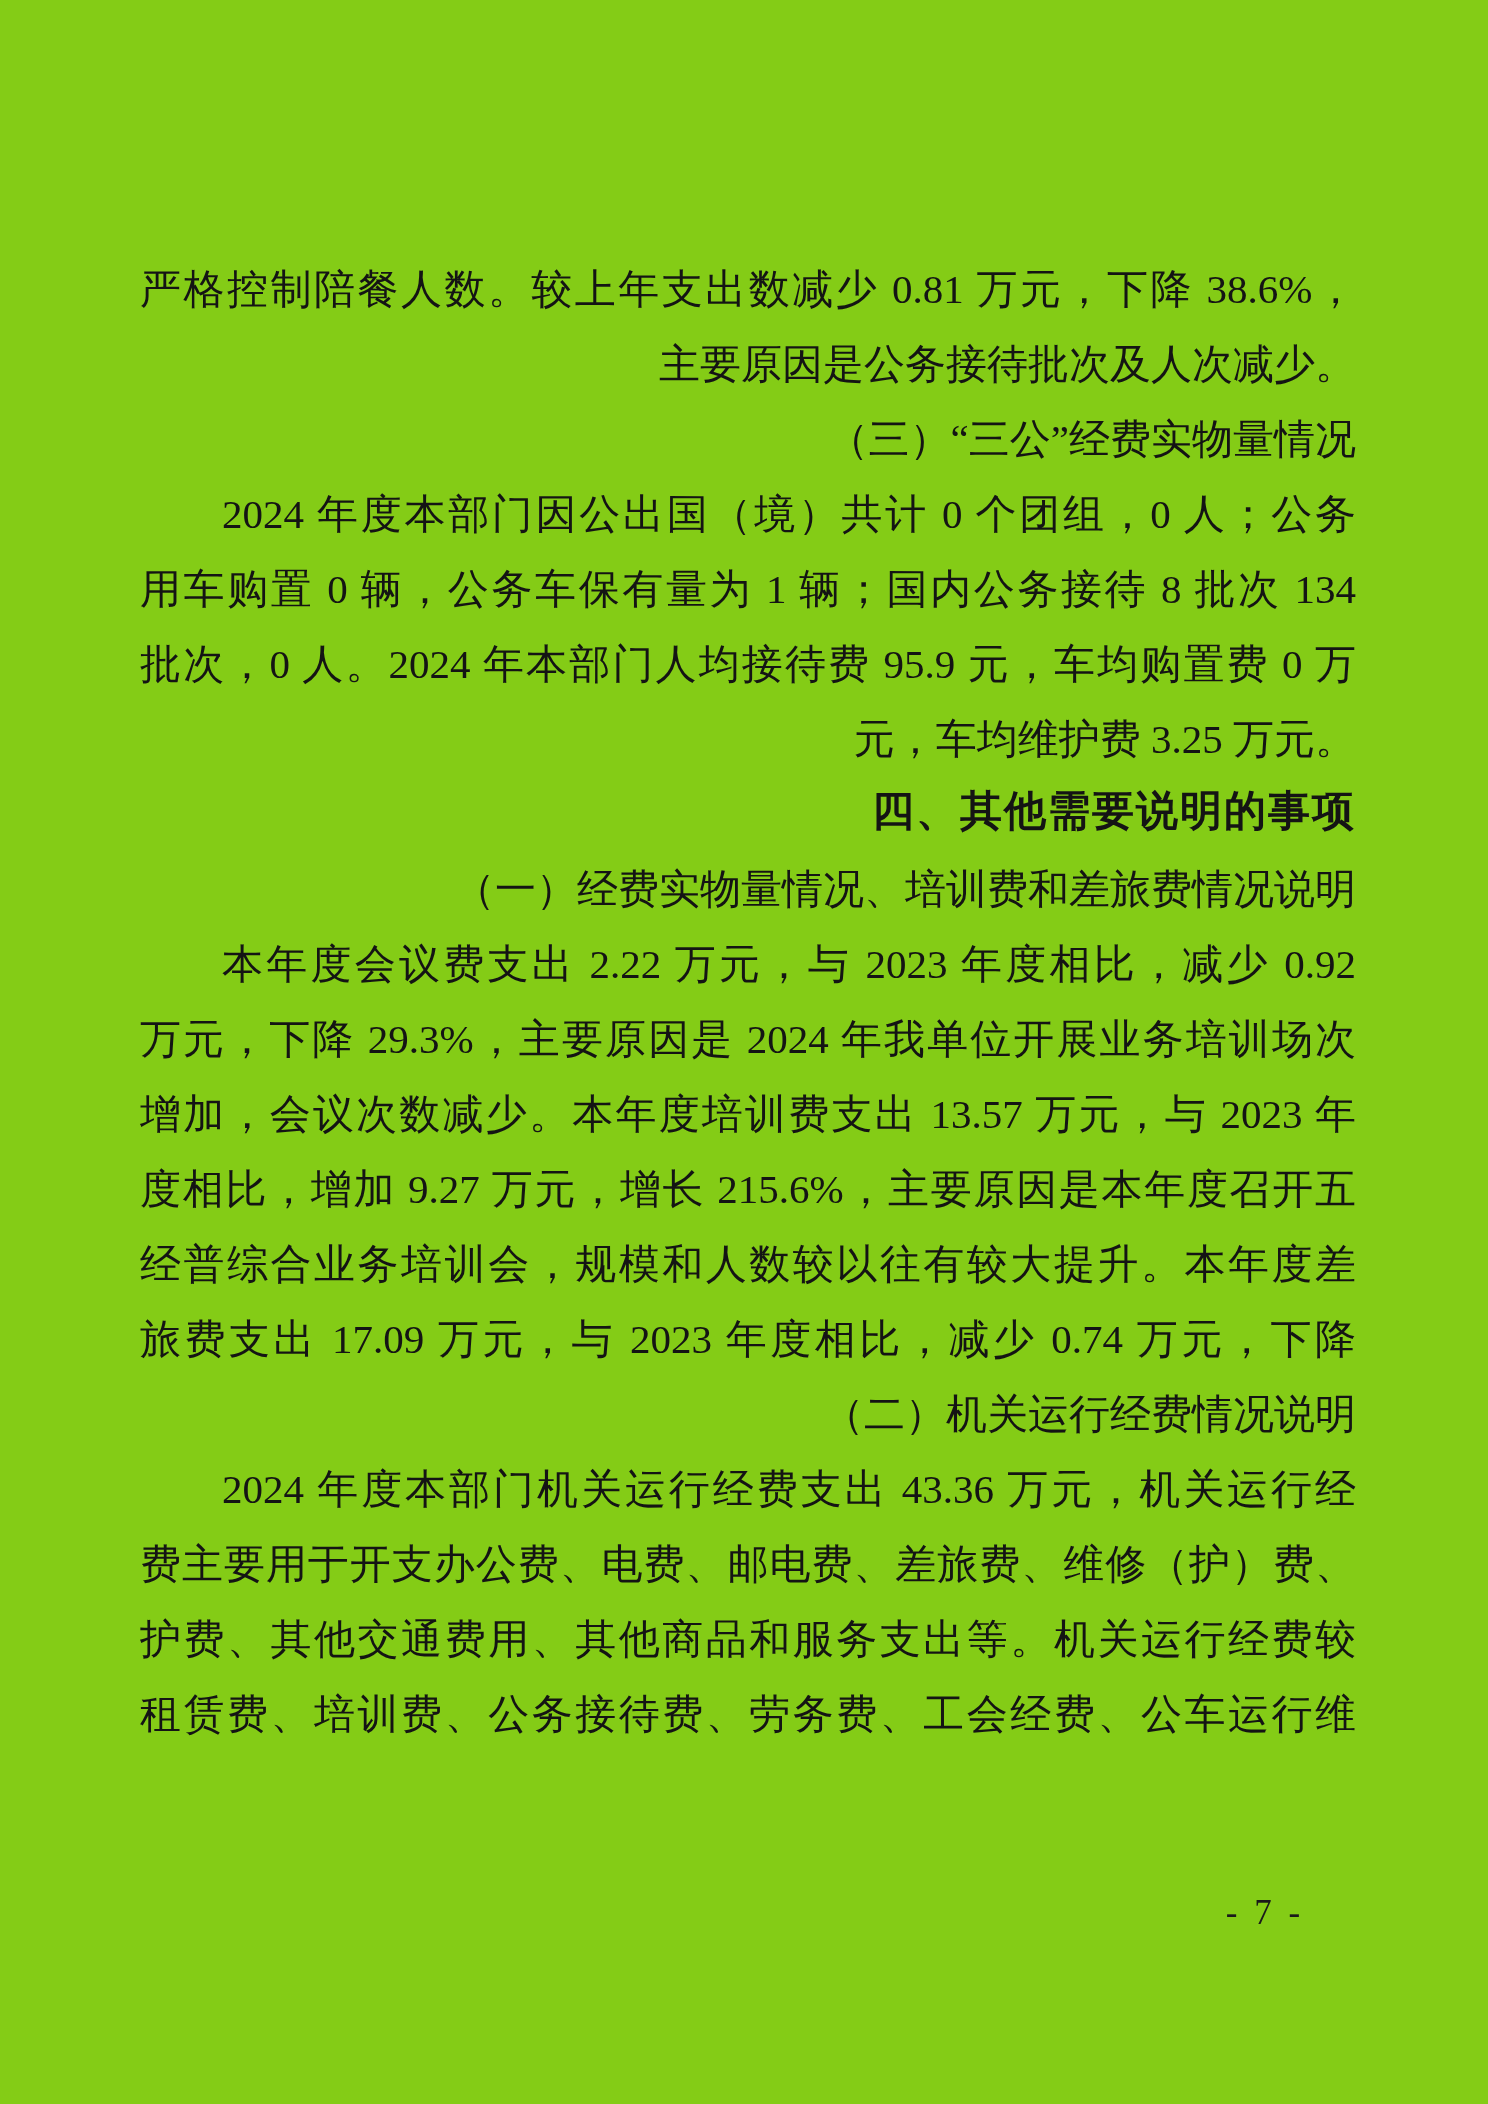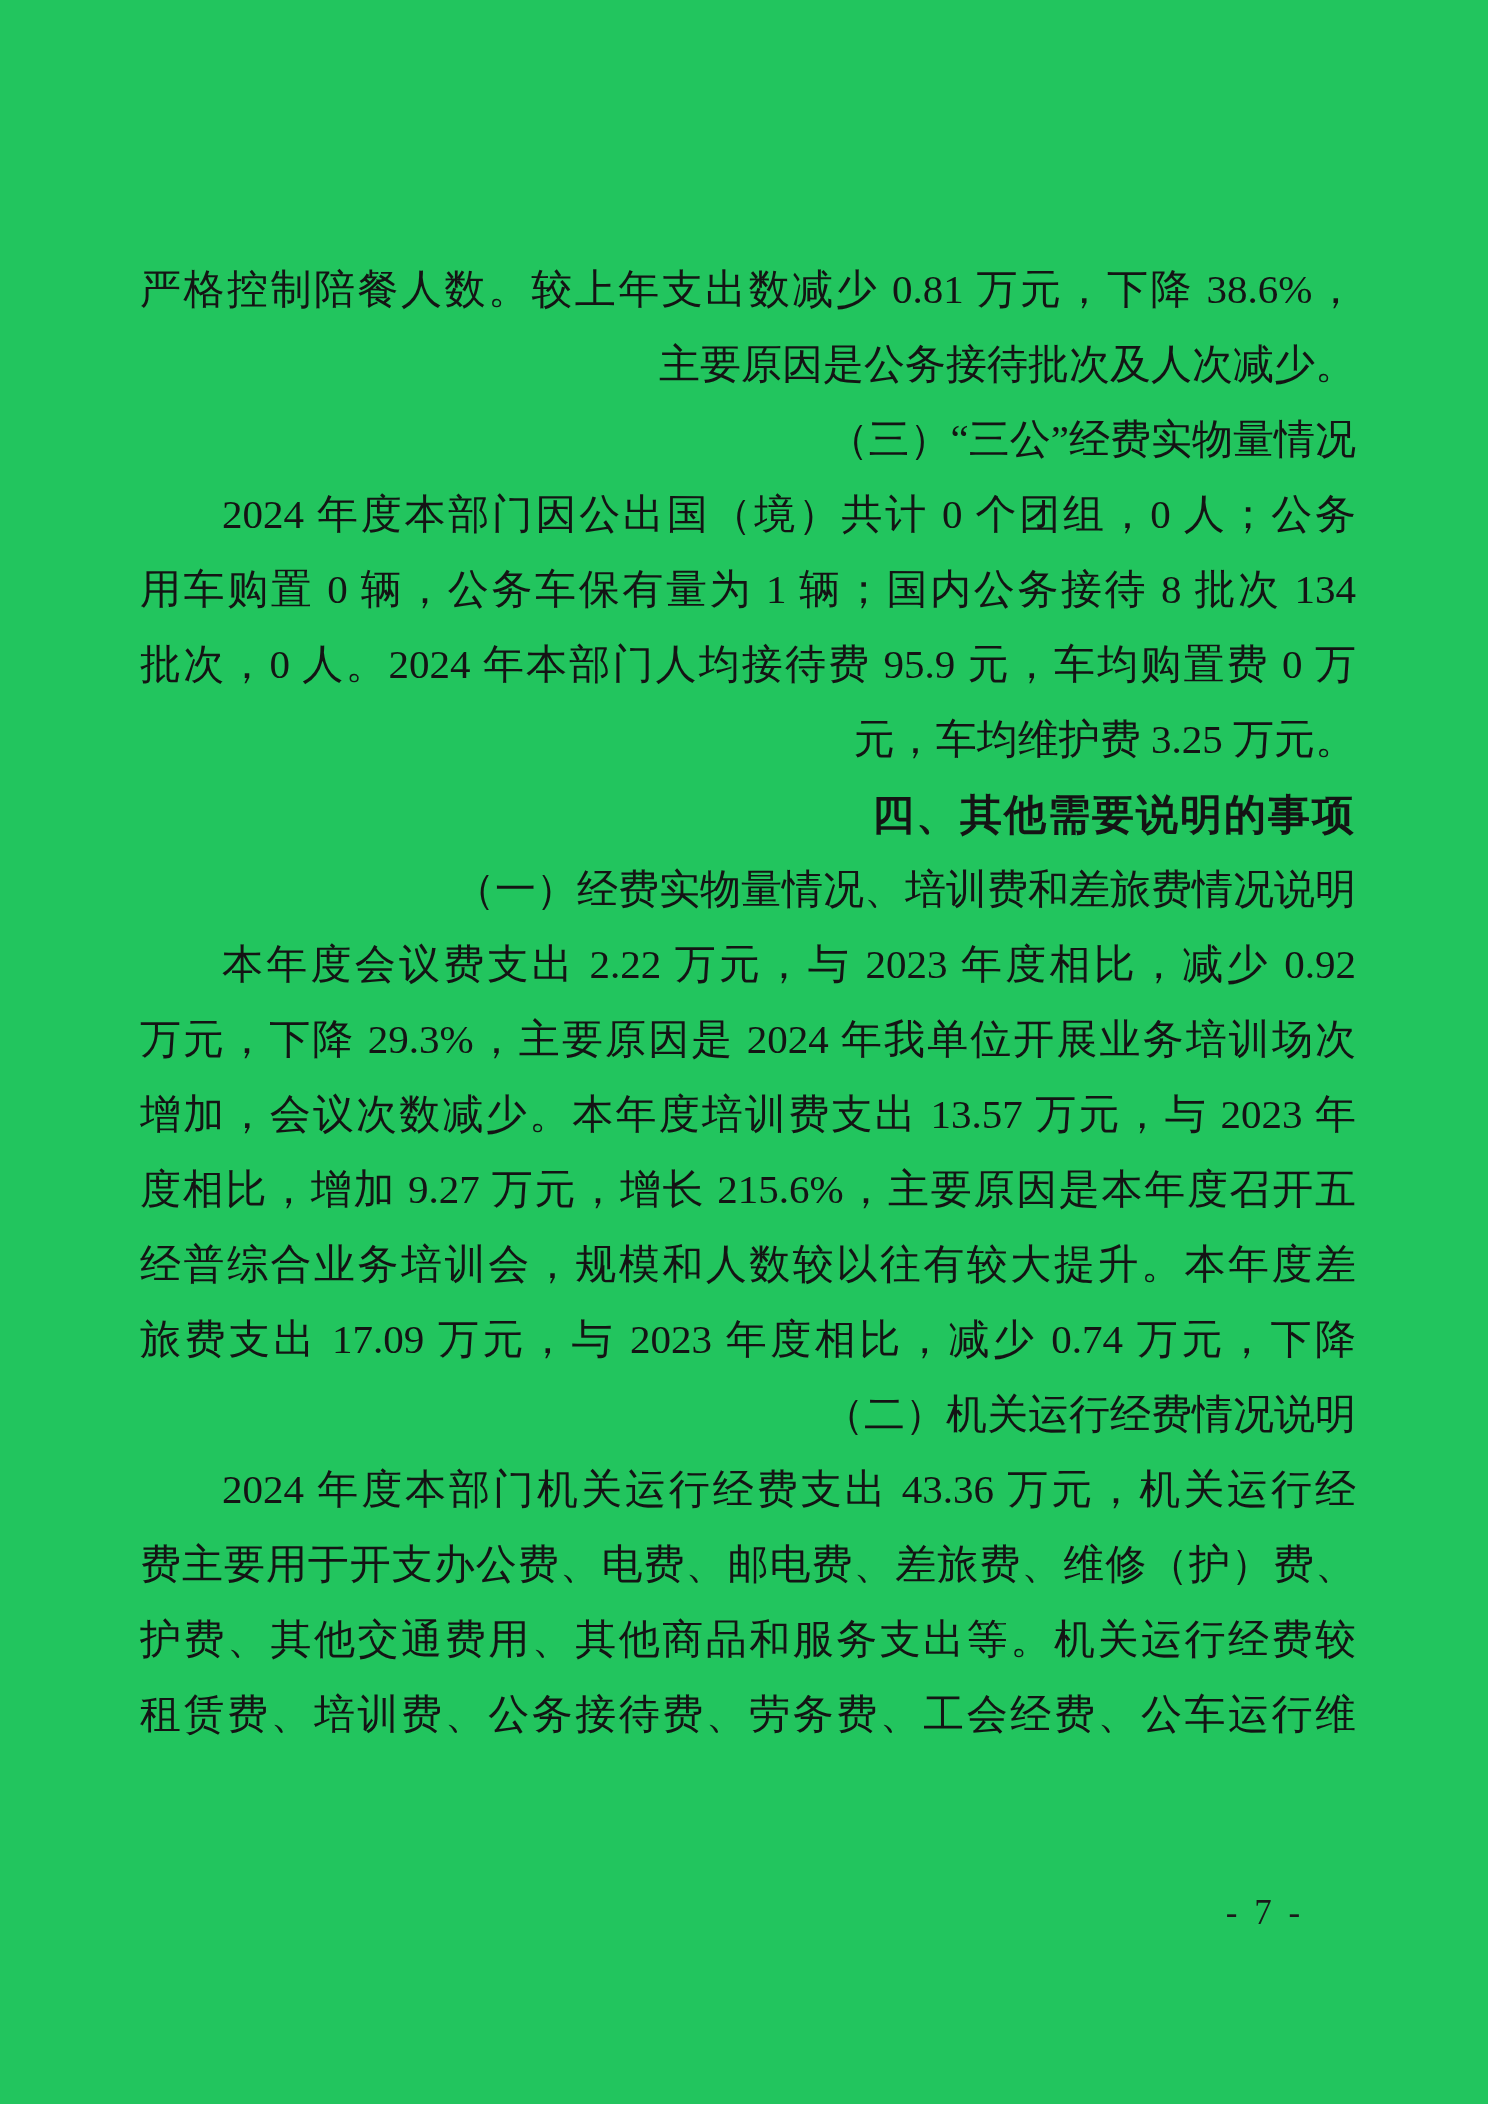--- a/index.html
+++ b/index.html
@@ -5,21 +5,21 @@
   html, body {
     margin: 0;
     padding: 0;
     background: #e8e8e8;
   }
   .sheet {
     position: relative;
     width: 1488px;
     height: 2104px;
     margin: 0 auto;
-    background: #22c55e;
+    background: #84cc16;
     overflow: hidden;
     font-family: "Liberation Serif", "DejaVu Serif", serif;
     color: #141414;
   }
   .doc-body {
     position: absolute;
     left: 140px;
     top: 252px;
     width: 1216px;
   }
@@ -32,21 +32,21 @@
   }
   .line.indent {
     text-indent: 82px;
   }
   .line.full {
     white-space: normal;
     text-align: justify;
     text-align-last: justify;
   }
   .line.heading {
-    font-family: Liberation Sans, sans-serif;
+    font-family: Liberation Mono, monospace;
     font-weight: 700;
     font-size: 42px;
     letter-spacing: 2px;
   }
   .page-number {
     position: absolute;
     left: 1210px;
     top: 1893px;
     width: 110px;
     height: 40px;

